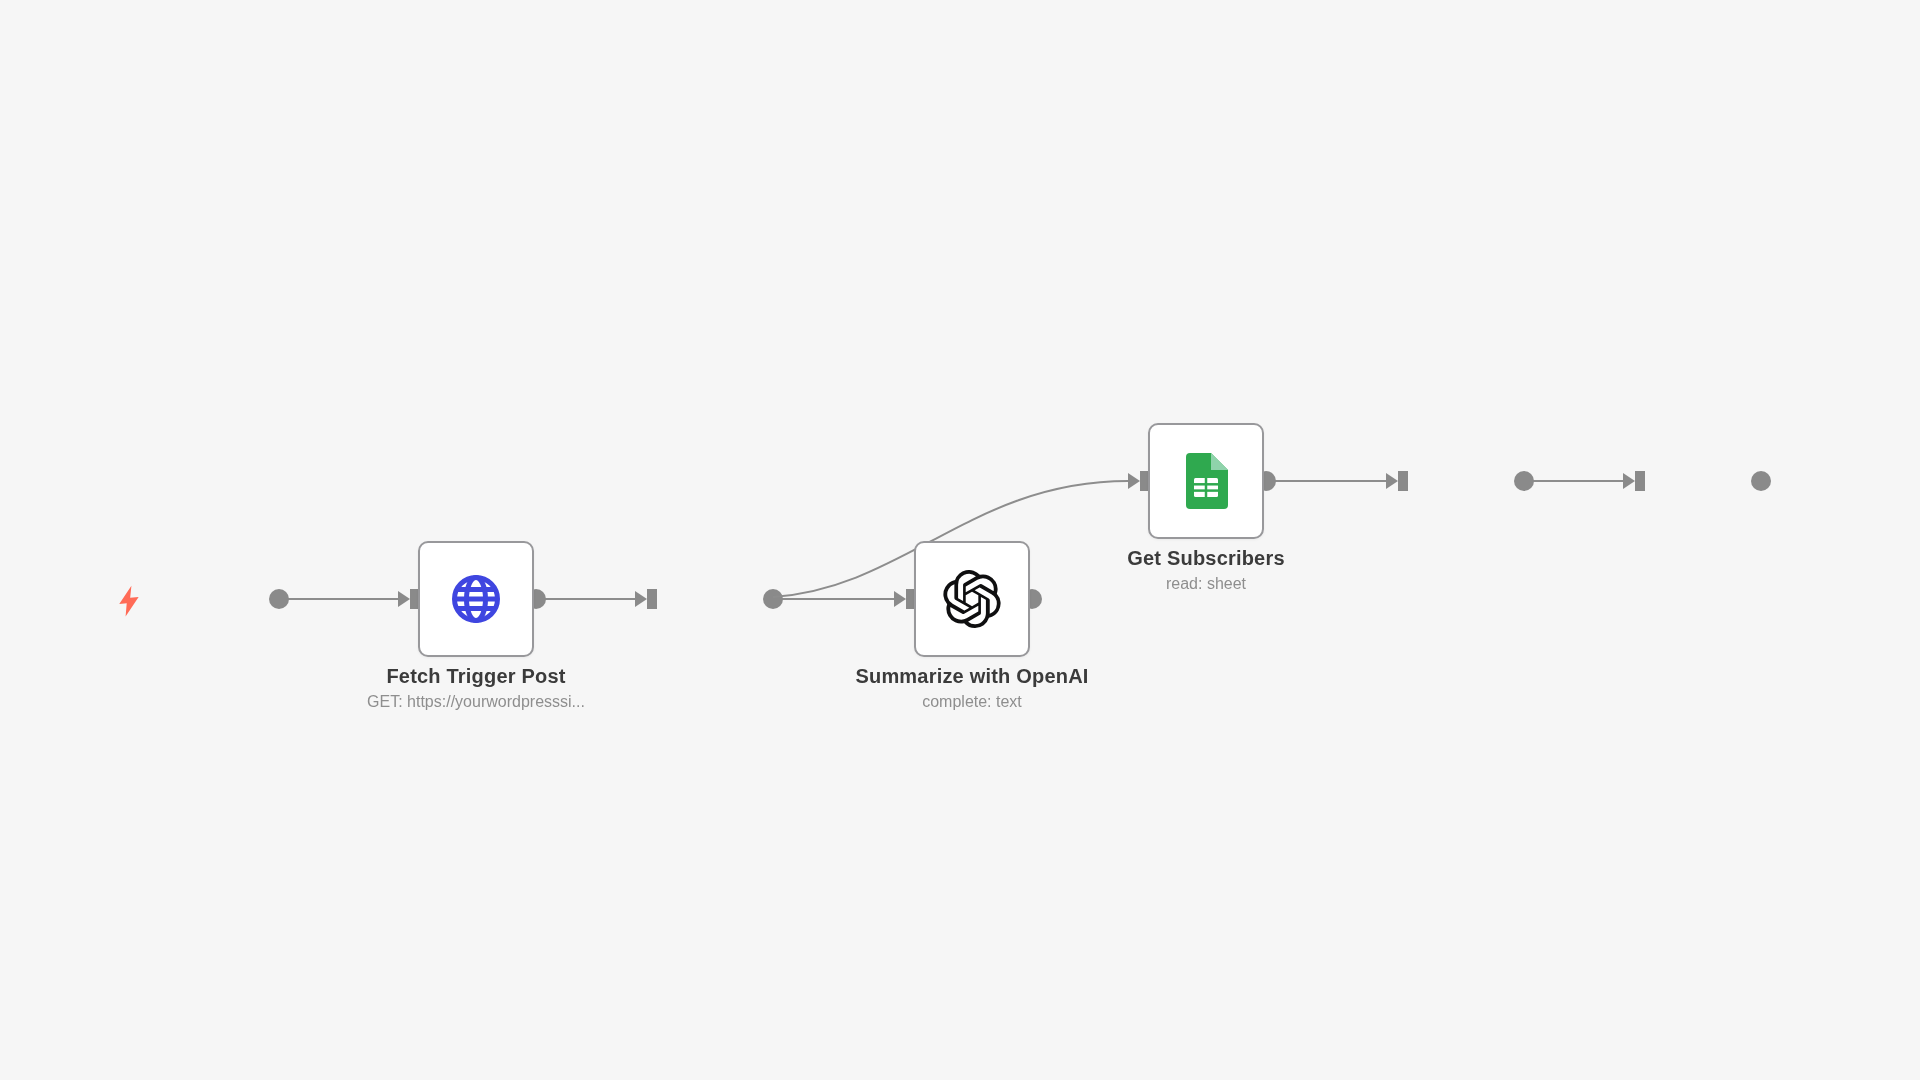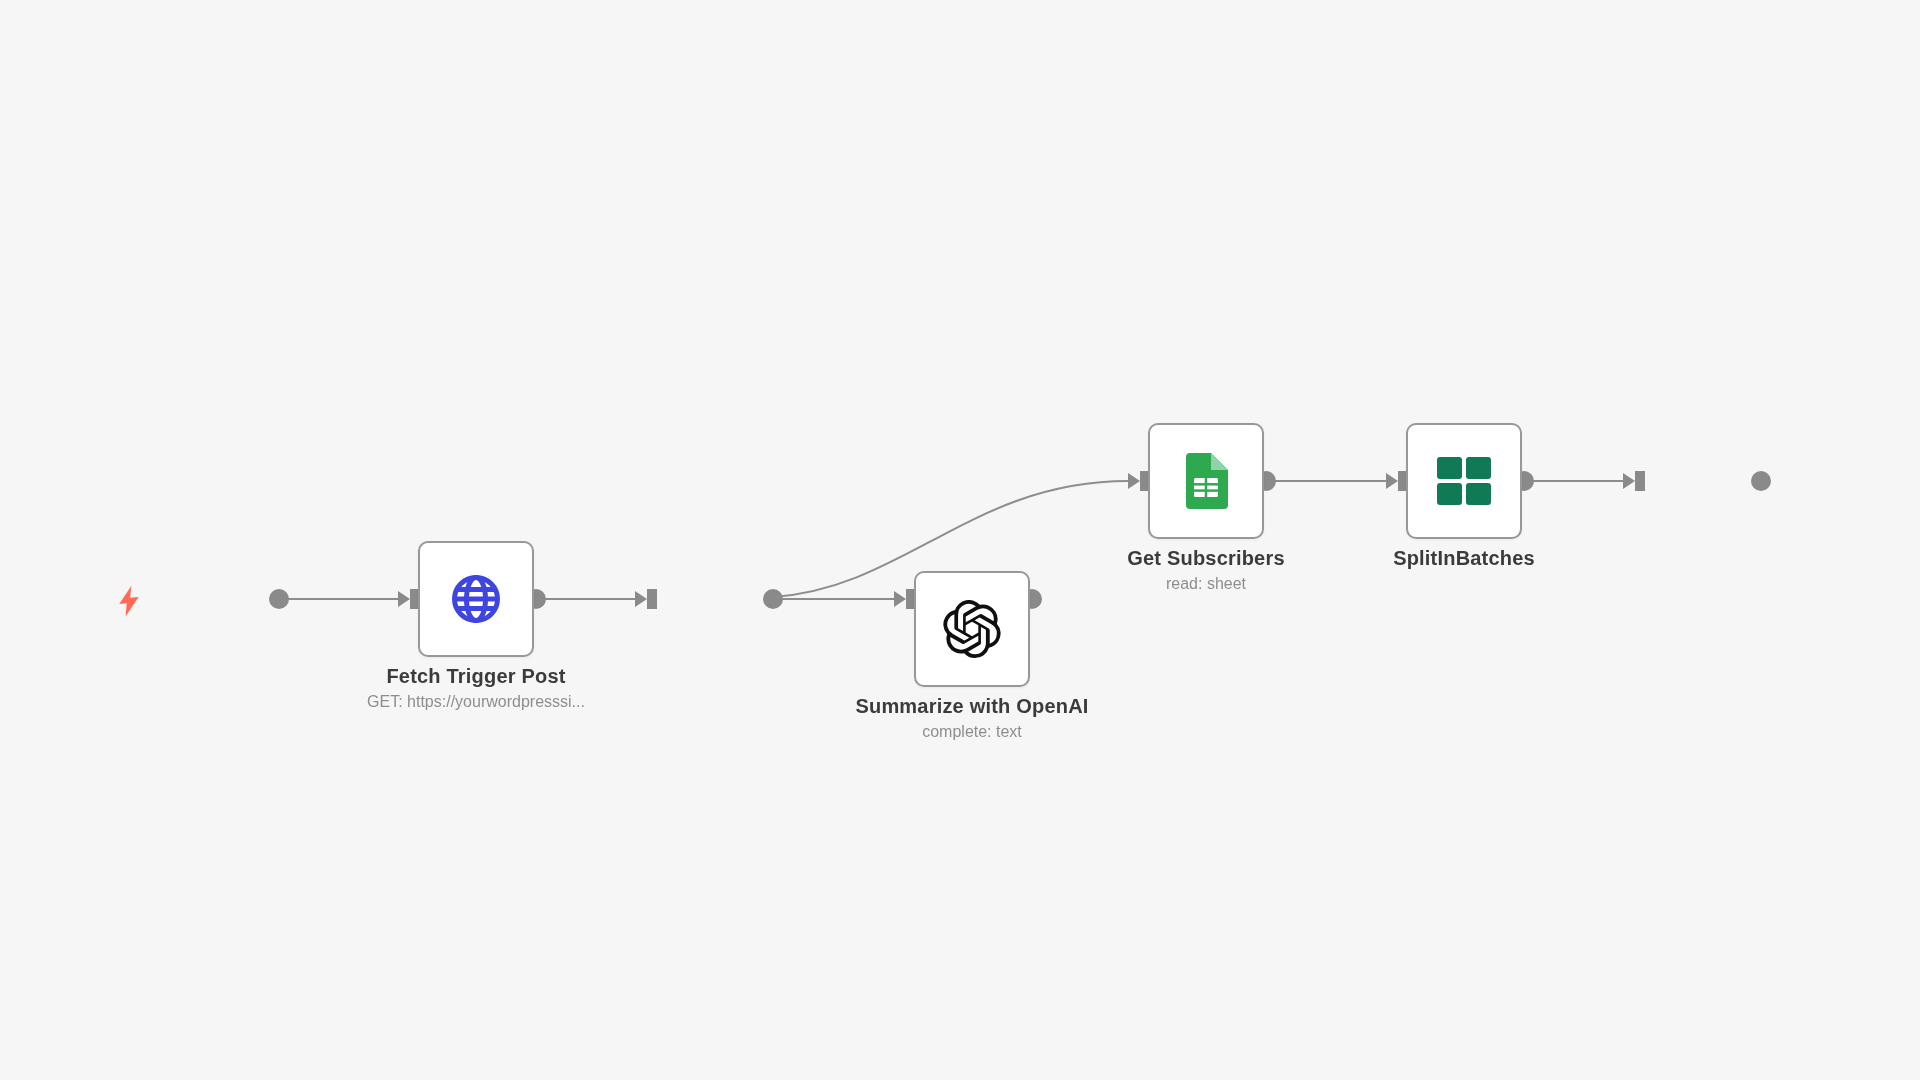--- a/index.html
+++ b/index.html
@@ -105,21 +105,21 @@
             <line x1="3" y1="36.5" x2="51" y2="36.5"></line>
           </g>
         </g>
       </svg>
     </div>
     <div class="node-label">Fetch Trigger Post</div>
     <div class="node-subtitle">GET: https://yourwordpresssi...</div>
   </div>
 
 
-  <div class="node-wrap" style="left:914px;top:571px">
+  <div class="node-wrap" style="left:914px;top:541px">
     <div class="node-box">
       <svg width="58" height="58" viewBox="0 0 24 24">
         <path fill="#0f0f10" d="M22.2819 9.8211a5.9847 5.9847 0 0 0-.5157-4.9108 6.0462 6.0462 0 0 0-6.5098-2.9A6.0651 6.0651 0 0 0 4.9807 4.1818a5.9847 5.9847 0 0 0-3.9977 2.9 6.0462 6.0462 0 0 0 .7427 7.0966 5.98 5.98 0 0 0 .511 4.9107 6.051 6.051 0 0 0 6.5146 2.9001A5.9847 5.9847 0 0 0 13.2599 24a6.0557 6.0557 0 0 0 5.7718-4.2058 5.9894 5.9894 0 0 0 3.9977-2.9001 6.0557 6.0557 0 0 0-.7475-7.073zM13.2599 22.4301a4.4755 4.4755 0 0 1-2.8764-1.0408l.1419-.0804 4.7783-2.7582a.7948.7948 0 0 0 .3927-.6813v-6.7369l2.02 1.1686a.071.071 0 0 1 .038.0615v5.5826a4.504 4.504 0 0 1-4.4945 4.4849zm-9.6607-4.1254a4.4708 4.4708 0 0 1-.5346-3.0137l.142.0852 4.783 2.7582a.7712.7712 0 0 0 .7806 0l5.8428-3.3685v2.3324a.0804.0804 0 0 1-.0332.0615L9.74 19.9502a4.4992 4.4992 0 0 1-6.1408-1.6464zM2.3408 7.8956a4.485 4.485 0 0 1 2.3655-1.9728V11.6a.7664.7664 0 0 0 .3879.6765l5.8144 3.3543-2.0201 1.1685a.0757.0757 0 0 1-.071 0l-4.8303-2.7865A4.504 4.504 0 0 1 2.3408 7.8956zm16.5963 3.8558L13.1038 8.364 15.1192 7.2a.0757.0757 0 0 1 .071 0l4.8303 2.7913a4.4944 4.4944 0 0 1-.6765 8.1042v-5.6772a.79.79 0 0 0-.407-.667zm2.0107-3.0231l-.142-.0852-4.7735-2.7818a.7759.7759 0 0 0-.7854 0L9.409 9.2297V6.8974a.0662.0662 0 0 1 .0284-.0615l4.8303-2.7866a4.4992 4.4992 0 0 1 6.6802 4.66zM8.3065 12.863l-2.02-1.1638a.0804.0804 0 0 1-.038-.0567V6.0742a4.4992 4.4992 0 0 1 7.3757-3.4537l-.142.0805L8.704 5.459a.7948.7948 0 0 0-.3927.6813zm1.0976-2.3654l2.602-1.4998 2.6069 1.4998v2.9994l-2.5974 1.4997-2.6067-1.4997Z"></path>
       </svg>
     </div>
     <div class="node-label">Summarize with OpenAI</div>
     <div class="node-subtitle">complete: text</div>
   </div>
 
   <div class="node-wrap" style="left:1148px;top:423px">
@@ -132,28 +132,15 @@
           <line x1="23" y1="26" x2="23" y2="45"></line>
           <line x1="11" y1="32.3" x2="35" y2="32.3"></line>
           <line x1="11" y1="38.6" x2="35" y2="38.6"></line>
         </g>
       </svg>
     </div>
     <div class="node-label">Get Subscribers</div>
     <div class="node-subtitle">read: sheet</div>
   </div>
 
-  <div class="node-wrap" style="left:1406px;top:423px">
-    <div class="node-box">
-      <svg width="54" height="48" viewBox="0 0 54 48">
-        <g fill="#107a56">
-          <rect x="0" y="0" width="25" height="22" rx="3"></rect>
-          <rect x="29" y="0" width="25" height="22" rx="3"></rect>
-          <rect x="0" y="26" width="25" height="22" rx="3"></rect>
-          <rect x="29" y="26" width="25" height="22" rx="3"></rect>
-        </g>
-      </svg>
-    </div>
-    <div class="node-label">SplitInBatches</div>
-  </div>
 
 
 </div>
 
 </body></html>

